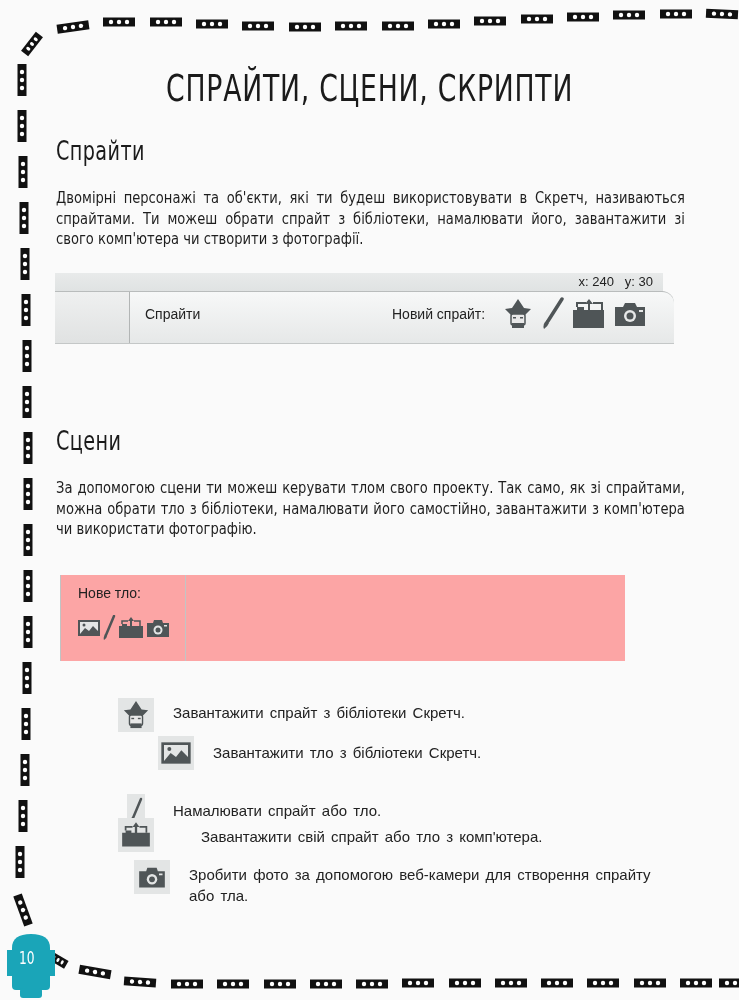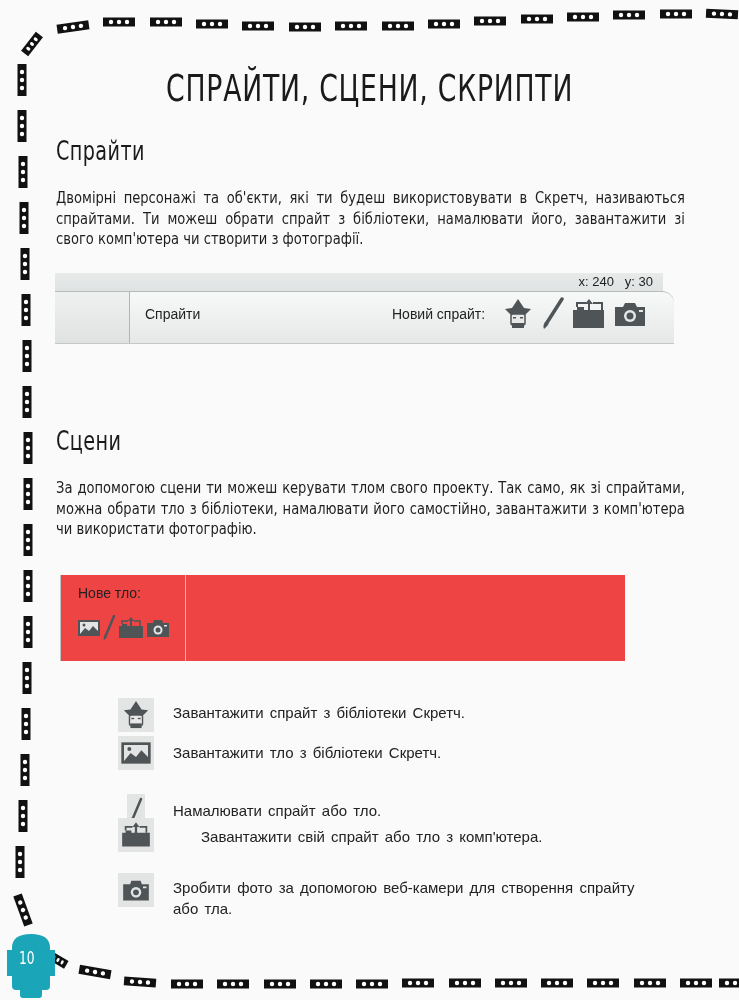--- a/index.html
+++ b/index.html
@@ -11,21 +11,21 @@
   
   .sp-top{position:absolute;left:55px;top:273px;width:608px;height:26px;background:linear-gradient(#e8eaea,#dcdfdf);}
   .coords{position:absolute;right:10px;top:1px;font-size:13px;color:#222;font-family:"Liberation Sans",sans-serif;}
   .sp-main{position:absolute;left:55px;top:291px;width:619px;height:51px;border-top:1px solid #b9bcbc;border-bottom:1px solid #c4c7c7;background:linear-gradient(#f7f8f8,#e6e8e8);border-top-right-radius:12px;}
   .sp-left{position:absolute;left:0;top:0;width:74px;height:51px;border-right:1px solid #b2b5b5;background:linear-gradient(#eff0f0,#e0e2e2);}
   .sp-label{position:absolute;left:90px;top:14px;font-size:14px;font-family:"Liberation Sans",sans-serif;color:#222;}
   .sp-new{position:absolute;left:337px;top:14px;font-size:14px;font-family:"Liberation Sans",sans-serif;color:#222;text-align:center;}
   .sp-icons{position:absolute;left:448px;top:5px;display:flex;gap:6px;align-items:center;}
   .ico{display:inline-block;color:#505658;}
   
-  .sc{position:absolute;left:60px;top:575px;width:565px;height:86px;background:#ef4444;}
+  .sc{position:absolute;left:60px;top:575px;width:565px;height:86px;background:#fca5a5;}
   .sc-left{position:absolute;left:0;top:0;width:124px;height:86px;border-left:1px solid #c0c3c3;border-right:1px solid #c2c5c5;}
   .sc-label{position:absolute;left:17px;top:10px;font-size:14px;font-family:"Liberation Sans",sans-serif;color:#222;}
   .sc-icons{position:absolute;left:17px;top:40px;display:flex;gap:2px;align-items:center;}
   
   .legend{position:absolute;left:118px;top:698px;}
   .lg-row{position:absolute;left:0;display:flex;align-items:flex-end;}
   .lg-box{width:36px;height:34px;background:#e3e5e5;display:flex;align-items:center;justify-content:center;}
   .lg-text{position:absolute;left:55px;font-size:15px;font-family:"Liberation Sans",sans-serif;color:#222;white-space:nowrap;line-height:20px;word-spacing:2px;}
   .pagenum{position:absolute;left:6px;top:928px;width:50px;height:72px;}
   .pagenum-text{position:absolute;left:17px;top:948px;font-size:17px;color:#fff;font-family:"DejaVu Sans Condensed","DejaVu Sans",sans-serif;transform:scaleX(0.8);}
@@ -199,21 +199,21 @@
       <svg width="28" height="30" viewBox="0 0 30 32">
           <path d="M2 11 L9 10 L15 1 L21 10 L28 11 L22 17 L8 17 Z" fill="#4f5557"></path>
           <rect x="8" y="16" width="14" height="11" rx="2" fill="#e8e8e8" stroke="#4f5557" stroke-width="1.5"></rect>
           <rect x="10" y="19" width="3" height="1.5" fill="#4f5557"></rect>
           <rect x="17" y="19" width="3" height="1.5" fill="#4f5557"></rect>
           <path d="M9 25 H21 V30 H9 Z" fill="#4f5557"></path>
         </svg>
     </div>
     <span class="lg-text" style="top:5px;">Завантажити спрайт з бібліотеки Скретч.</span>
   </div>
-  <div class="lg-row" style="top:38px;">
+  <div class="lg-row" style="top:38px;margin-left:40px;">
     <div class="lg-box">
       <svg width="30" height="24" viewBox="0 0 22 18">
           <rect x="0" y="1" width="22" height="16" fill="#4f5557"></rect>
           <rect x="2" y="3" width="18" height="12" fill="#e3e5e5"></rect>
           <path d="M2 15 L7 9 L11 12 L15 7 L20 12 V15 Z" fill="#4f5557"></path>
           <circle cx="6" cy="6" r="1.5" fill="#4f5557"></circle>
         </svg>
     </div>
     <span class="lg-text" style="top:7px;">Завантажити тло з бібліотеки Скретч.</span>
   </div>
@@ -229,21 +229,21 @@
   <div class="lg-row" style="top:120px;">
     <div class="lg-box">
       <svg width="30" height="26" viewBox="0 0 26 22">
           <path d="M1 9 H4 V7 H9 V9 H25 V21 H1 Z" fill="#4f5557"></path>
           <path d="M4 7 V4 H10 M16 4 H22 V9" stroke="#4f5557" stroke-width="1.5" fill="none"></path>
           <path d="M13 0 L10 4 H12 V10 H14 V4 H16 Z" fill="#4f5557"></path>
         </svg>
     </div>
     <span class="lg-text" style="top:9px;margin-left:28px;">Завантажити свій спрайт або тло з комп'ютера.</span>
   </div>
-  <div class="lg-row" style="top:175px;">
+  <div class="lg-row" style="top:162px;margin-left:16px;">
     <div class="lg-box">
       <svg width="28" height="24" viewBox="0 0 24 20">
           <path d="M1 5 H7 L8 2 H16 L17 5 H23 V19 H1 Z" fill="#4f5557"></path>
           <circle cx="12" cy="12" r="4.5" fill="#e3e5e5"></circle>
           <circle cx="12" cy="12" r="2.5" fill="#4f5557"></circle>
           <rect x="18" y="7" width="3" height="1.5" fill="#e3e5e5"></rect>
         </svg>
     </div>
     <span class="lg-text" style="top:5px;">Зробити фото за допомогою веб-камери для створення спрайту</span>
     <span class="lg-text" style="top:26px;">або тла.</span>

